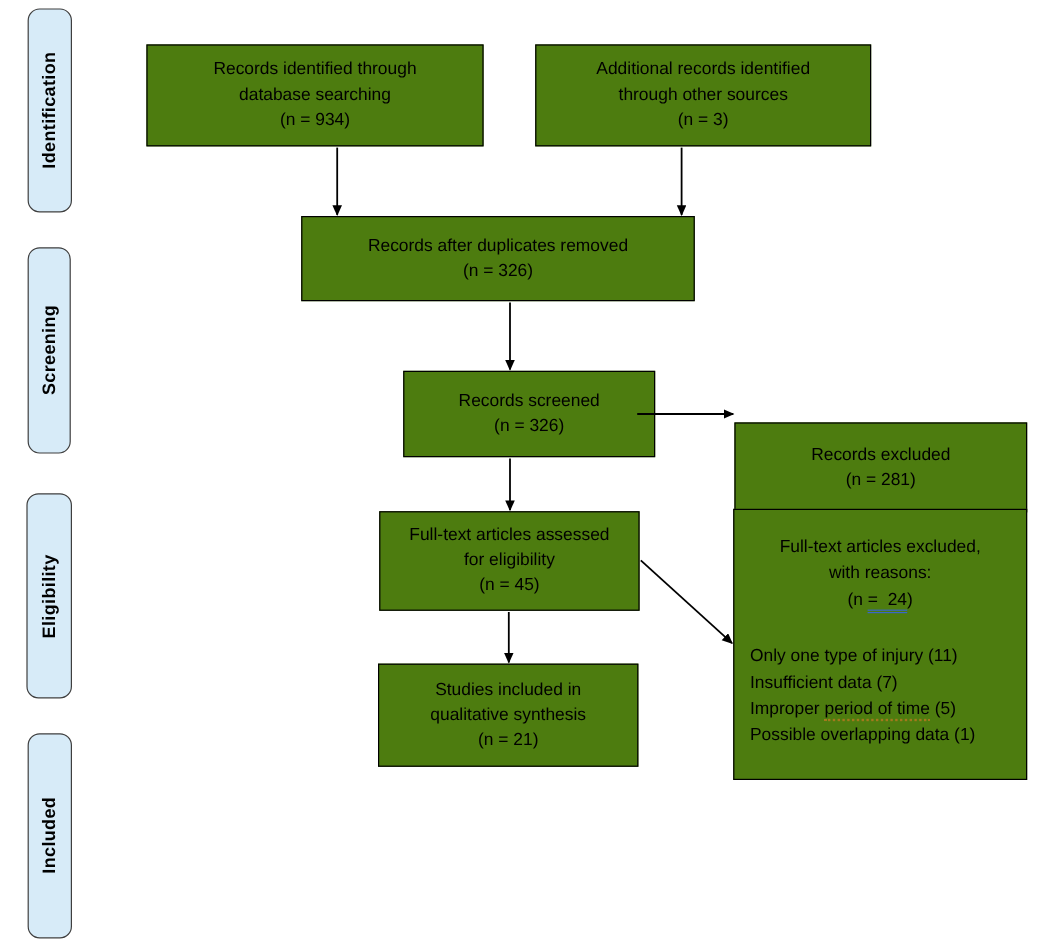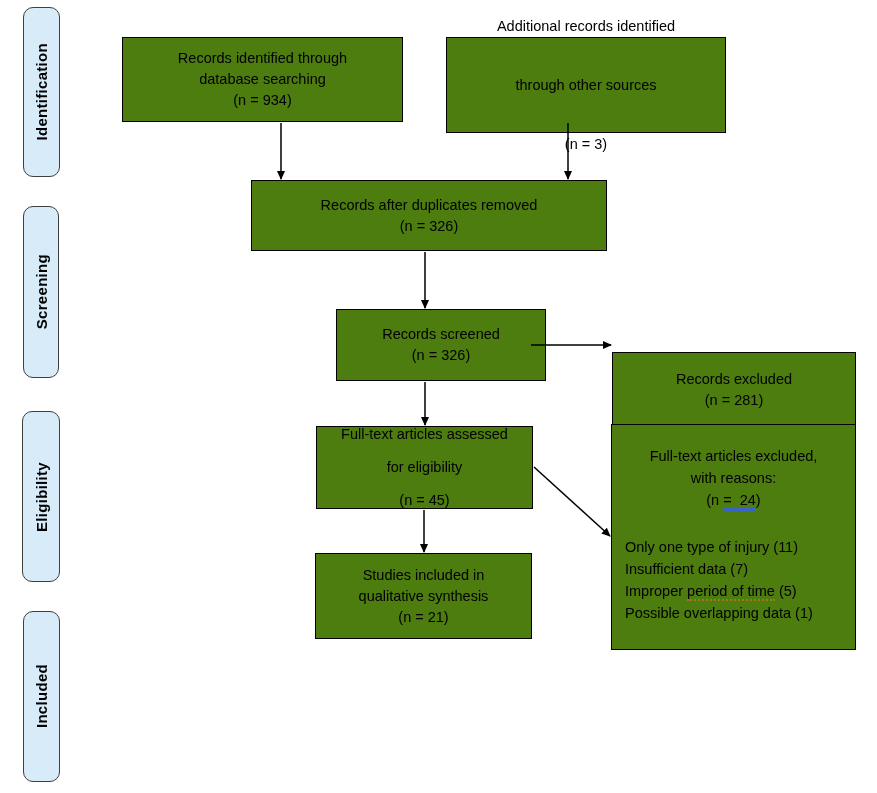--- a/index.html
+++ b/index.html
@@ -62,42 +62,42 @@
   <div class="stage" style="left:23px;top:611px;width:37px;height:171px;">
     <span class="vtext">Included</span>
   </div>
 
   <div class="box" style="left:122px;top:37px;width:281px;height:85px;">
     <div class="ln">Records identified through</div>
     <div class="ln">database searching</div>
     <div class="ln">(n = 934)</div>
   </div>
 
-  <div class="box" style="left:446px;top:37px;width:280px;height:96px;gap:38px;">
+  <div class="box" style="left:446px;top:37px;width:280px;height:85px;">
     <div class="ln">Additional records identified</div>
     <div class="ln">through other sources</div>
     <div class="ln">(n = 3)</div>
   </div>
 
-  <div class="box" style="left:251px;top:180px;width:356px;height:71px;">
+  <div class="box" style="left:251px;top:180px;width:328px;height:71px;">
     <div class="ln">Records after duplicates removed</div>
     <div class="ln">(n = 326)</div>
   </div>
 
   <div class="box" style="left:320px;top:309px;width:210px;height:72px;margin-left:16px;">
     <div class="ln">Records screened</div>
     <div class="ln">(n = 326)</div>
   </div>
 
   <div class="box" style="left:612px;top:307px;width:244px;height:75px;margin-top:45px;">
     <div class="ln">Records excluded</div>
     <div class="ln">(n = 281)</div>
   </div>
 
-  <div class="box" style="left:316px;top:426px;width:217px;height:83px;gap:12px;">
+  <div class="box" style="left:316px;top:426px;width:217px;height:83px;">
     <div class="ln">Full-text articles assessed</div>
     <div class="ln">for eligibility</div>
     <div class="ln">(n = 45)</div>
   </div>
 
   <div class="box box-reasons" style="left:611px;top:424px;width:245px;height:226px;">
     <div class="hdr">Full-text articles excluded,</div>
     <div class="hdr">with reasons:</div>
     <div class="hdr"><span class="pre">(n </span><span class="u-blue">=  24</span><span>)</span></div>
     <div class="list">

